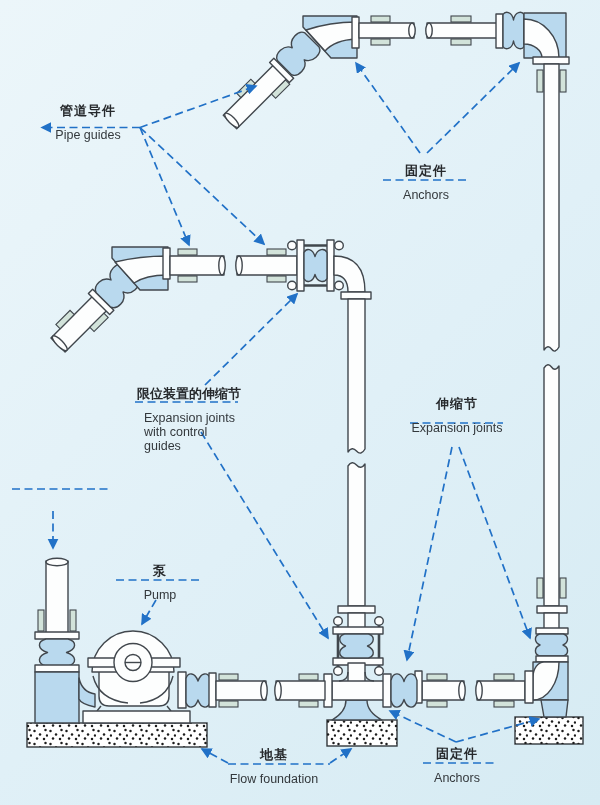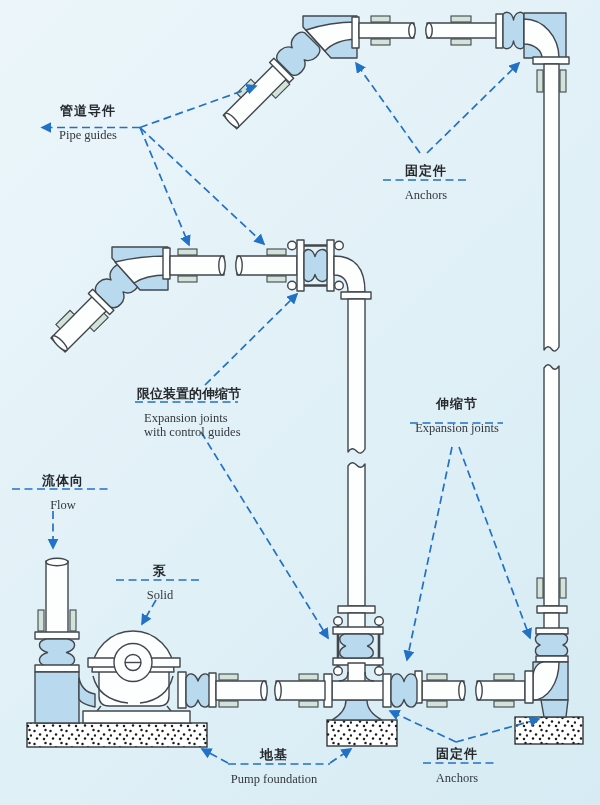--- a/index.html
+++ b/index.html
@@ -10,21 +10,21 @@
   .pp{fill:#fdfefe;stroke:#41474d;stroke-width:1.4;stroke-linejoin:round;}
   .bl{fill:#b9d9ee;stroke:#41474d;stroke-width:1.4;stroke-linejoin:round;}
   .cl{fill:#d2e3da;stroke:#41474d;stroke-width:1.1;}
   .ln{fill:none;stroke:#41474d;stroke-width:1.4;}
   .rod{stroke:#41474d;stroke-width:2.6;}
   .ld{fill:none;stroke:#2171c7;stroke-width:1.7;stroke-dasharray:8 4.5;}
   .fnd{fill:#ffffff;stroke:#33383c;stroke-width:1.4;}
   .lbl{position:absolute;text-align:center;color:#26292c;}
   .zh{font-weight:bold;font-size:13px;line-height:15px;letter-spacing:1px;margin:0 0 10px 0;}
   .zh.tight{letter-spacing:0;}
-  .en{font-size:12.5px;line-height:14px;color:#33383c;font-family:Liberation Serif, serif;}
+  .en{font-size:12.5px;line-height:14px;color:#33383c;}
   .en-left{text-align:left;padding-left:11px;}
   .wm{position:absolute;left:236px;top:387px;font-size:31px;font-style:italic;
       color:#9aa4b4;opacity:.45;letter-spacing:3px;font-weight:bold;}
 </style>
 </head>
 <body>
 
 <div id="stage">
 
 <svg width="600" height="805" viewBox="0 0 600 805">
@@ -249,33 +249,29 @@
   <div class="zh tight">限位装置的伸缩节</div>
   <div class="en en-left">Expansion joints</div>
   <div class="en en-left">with control guides</div>
 </div>
 
 <div class="lbl" style="left:408px;top:396px;width:98px;">
   <div class="zh">伸缩节</div>
   <div class="en">Expansion joints</div>
 </div>
 
-<div class="lbl" style="left:12px;top:473px;width:102px;">
-  <div class="zh">流体向</div>
-  <div class="en">Flow</div>
-</div>
 
 <div class="lbl" style="left:114px;top:563px;width:92px;">
   <div class="zh">泵</div>
-  <div class="en">Solid</div>
+  <div class="en">Pump</div>
 </div>
 
 <div class="lbl" style="left:219px;top:747px;width:110px;">
   <div class="zh">地基</div>
-  <div class="en">Pump foundation</div>
+  <div class="en">Flow foundation</div>
 </div>
 
 <div class="lbl" style="left:414px;top:746px;width:86px;">
   <div class="zh">固定件</div>
   <div class="en">Anchors</div>
 </div>
 
 
 </div>
 

